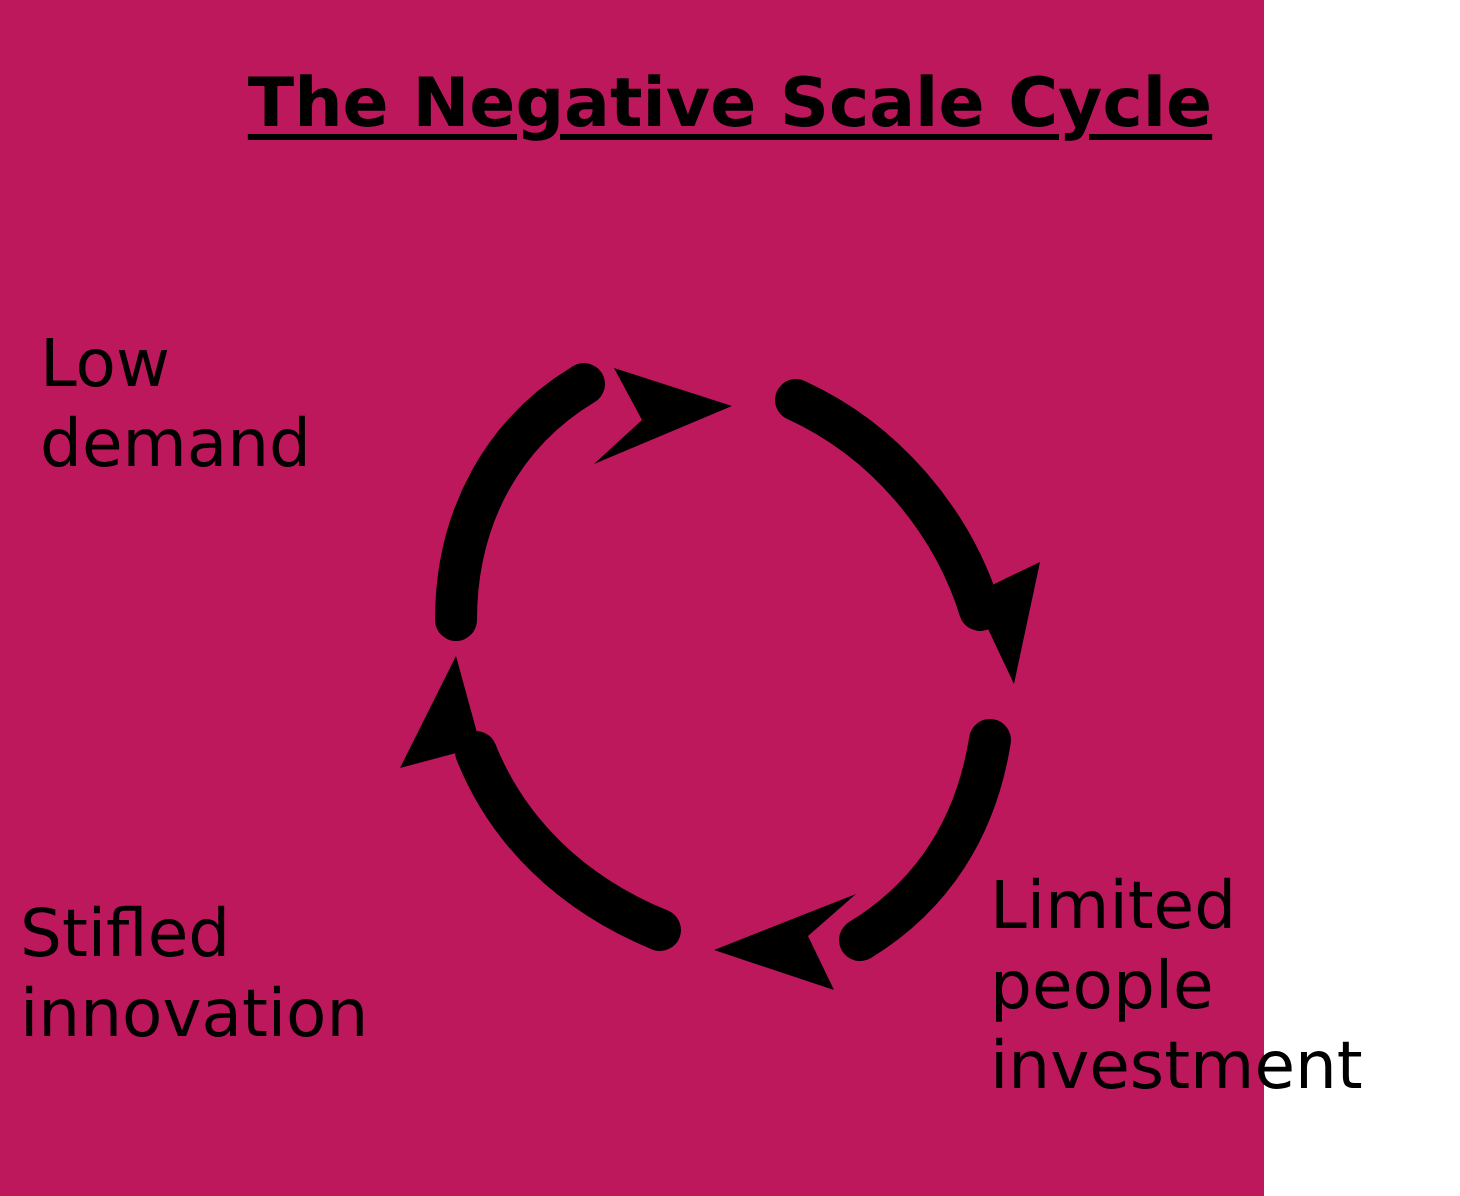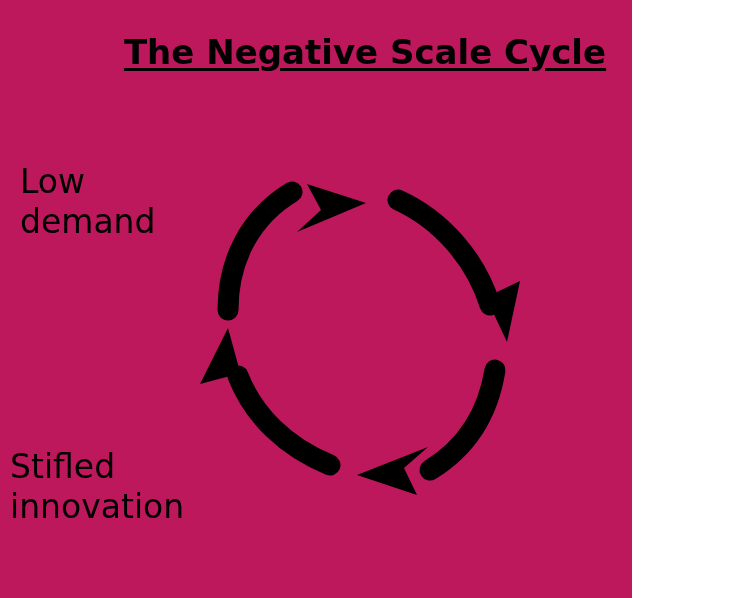--- a/index.html
+++ b/index.html
@@ -77,20 +77,23 @@
 <body>
 
 <div id="slide">
 
   <div id="title">The Negative Scale Cycle</div>
 
   <div class="node-label" id="label-low-demand">Low
 demand</div>
 
 
+  <div class="node-label" id="label-limited-people-investment">Limited
+people
+investment</div>
 
   <div class="node-label" id="label-stifled-innovation">Stifled
 innovation</div>
 
   <svg id="cycle-svg" viewBox="0 0 380 360">
 
     <g>
       <path d="M 48 160
                C 48 108, 72 66, 112 42" fill="none" stroke="#000000" stroke-width="21" stroke-linecap="round"></path>
       <polygon points="186,53 127,34 141,60 117,82" fill="#000000"></polygon>

